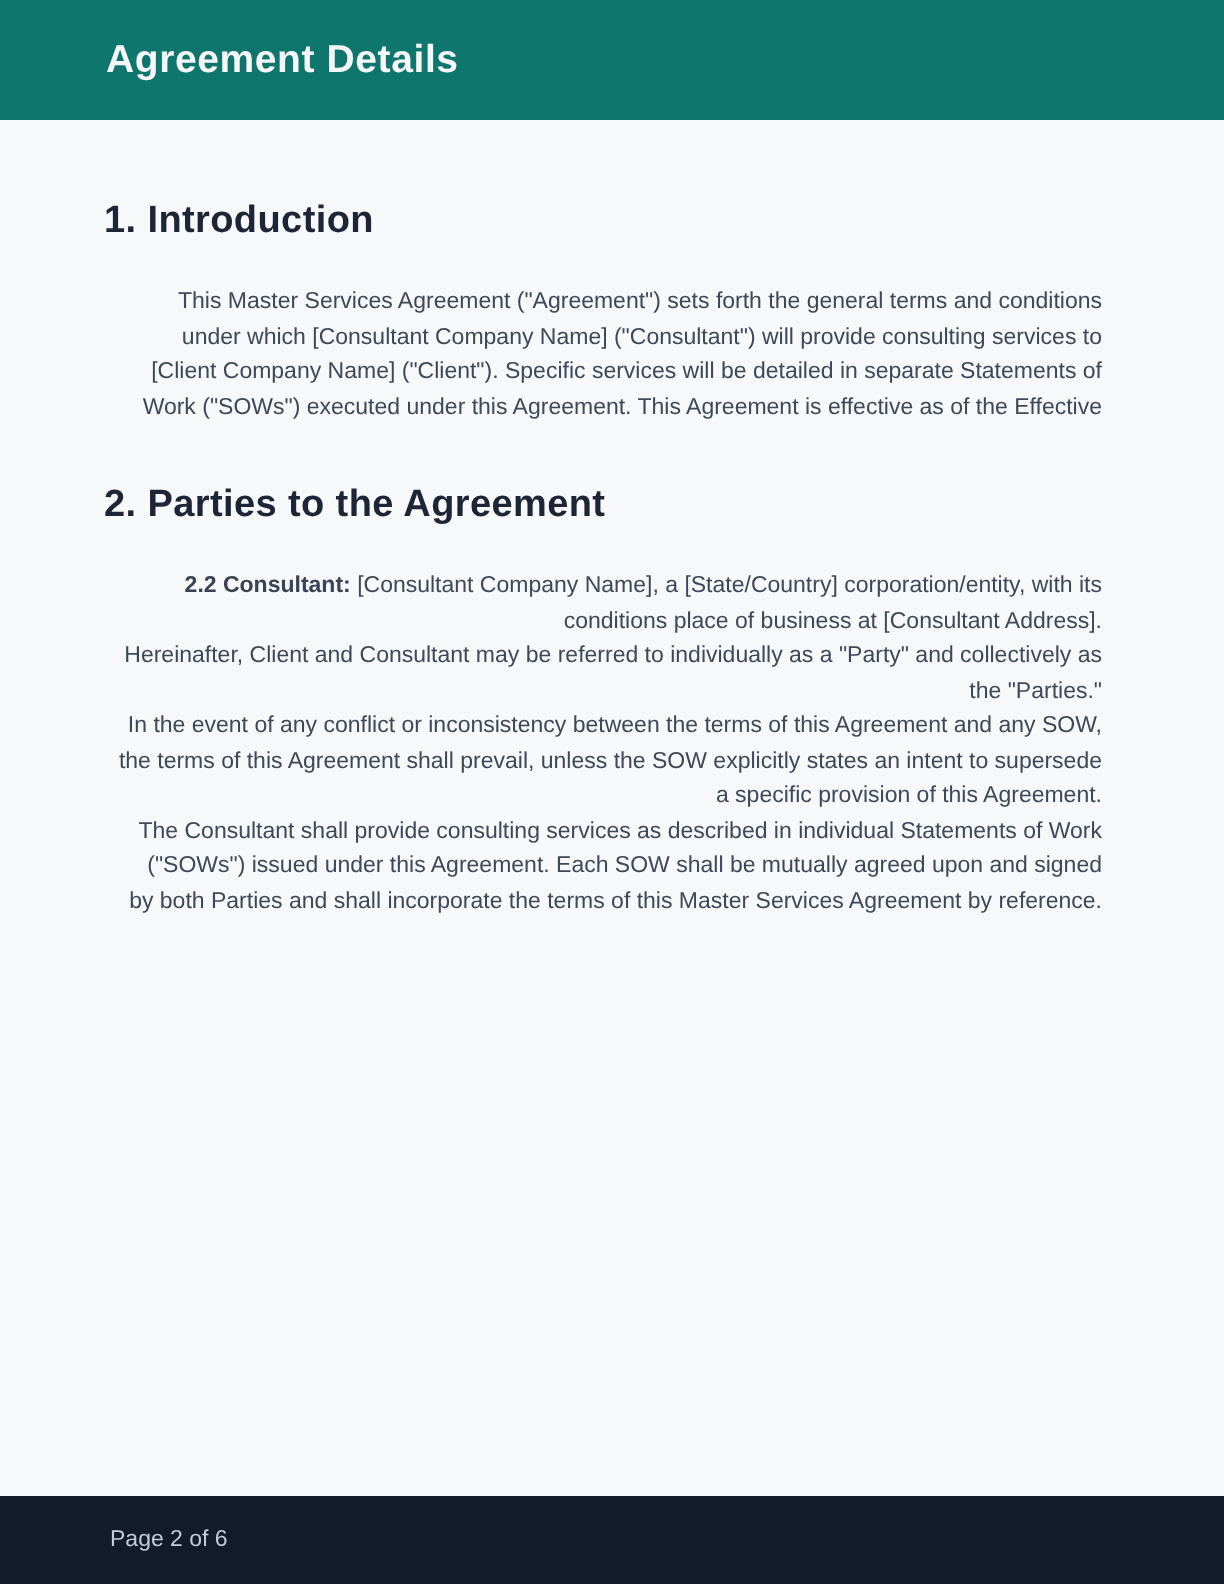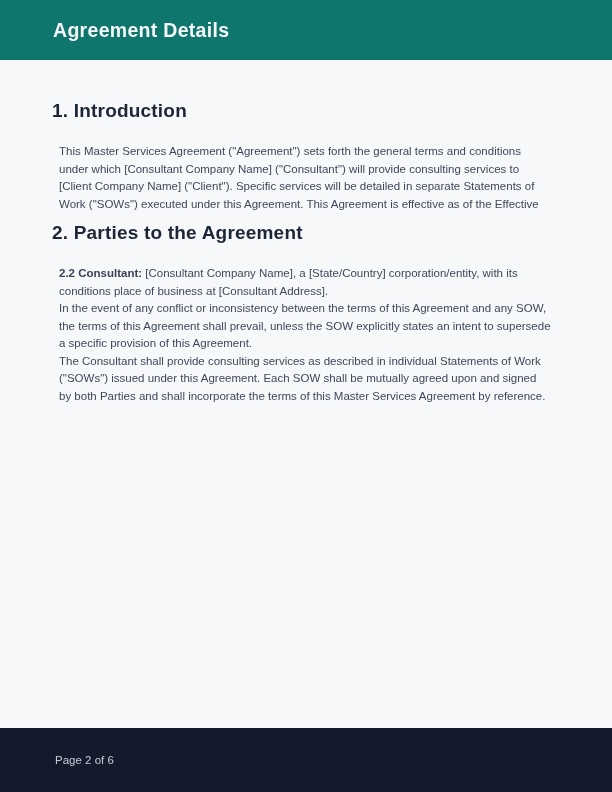--- a/index.html
+++ b/index.html
@@ -32,45 +32,46 @@
     overflow: hidden;
   }
   .section-heading {
     font-size: 19px;
     font-weight: bold;
     color: #1d2636;
     letter-spacing: 0.2px;
     margin: 0 0 21px 0;
   }
   .section + .section .section-heading {
-    margin-top: 9px;
+    margin-top: 29px;
   }
   .section-body {
     margin-left: 7px;
     max-width: 492px;
     color: #3e4859;
     font-size: 11.5px;
     line-height: 17.5px;
   }
   .section-body p {
     margin: 0;
+    text-align: right;
   }
   .clause-label {
     font-weight: bold;
     color: #394353;
   }
   
   .section-intro .section-body {
     max-height: 70px;
     overflow: hidden;
   }
   .page-footer {
     position: absolute;
     left: 0; right: 0; bottom: 0;
-    height: 64px;
+    height: 44px;
     background: #121a2c;
     display: flex;
     align-items: center;
     padding-left: 55px;
   }
   .page-footer .page-number {
     color: #c5ccd8;
     font-size: 11.5px;
   }
 </style>
@@ -90,20 +91,21 @@
     </div>
   </section>
 
   <section class="section">
     <h2 class="section-heading">2. Parties to the Agreement</h2>
     <div class="section-body">
       <p>
         <strong class="clause-label">2.2 Consultant:</strong>
         <span>[Consultant Company Name], a [State/Country] corporation/entity, with its conditions place of business at [Consultant Address].</span>
       </p>
+      <p><span>Hereinafter, Client and Consultant may be referred to individually as a "Party" and collectively as the "Parties."</span></p>
     </div>
   </section>
 
   <section class="section">
     <div class="section-body">
       <p><span>In the event of any conflict or inconsistency between the terms of this Agreement and any SOW, the terms of this Agreement shall prevail, unless the SOW explicitly states an intent to supersede a specific provision of this Agreement.</span></p>
       <p><span>The Consultant shall provide consulting services as described in individual Statements of Work ("SOWs") issued under this Agreement. Each SOW shall be mutually agreed upon and signed by both Parties and shall incorporate the terms of this Master Services Agreement by reference.</span></p>
     </div>
   </section>
 

